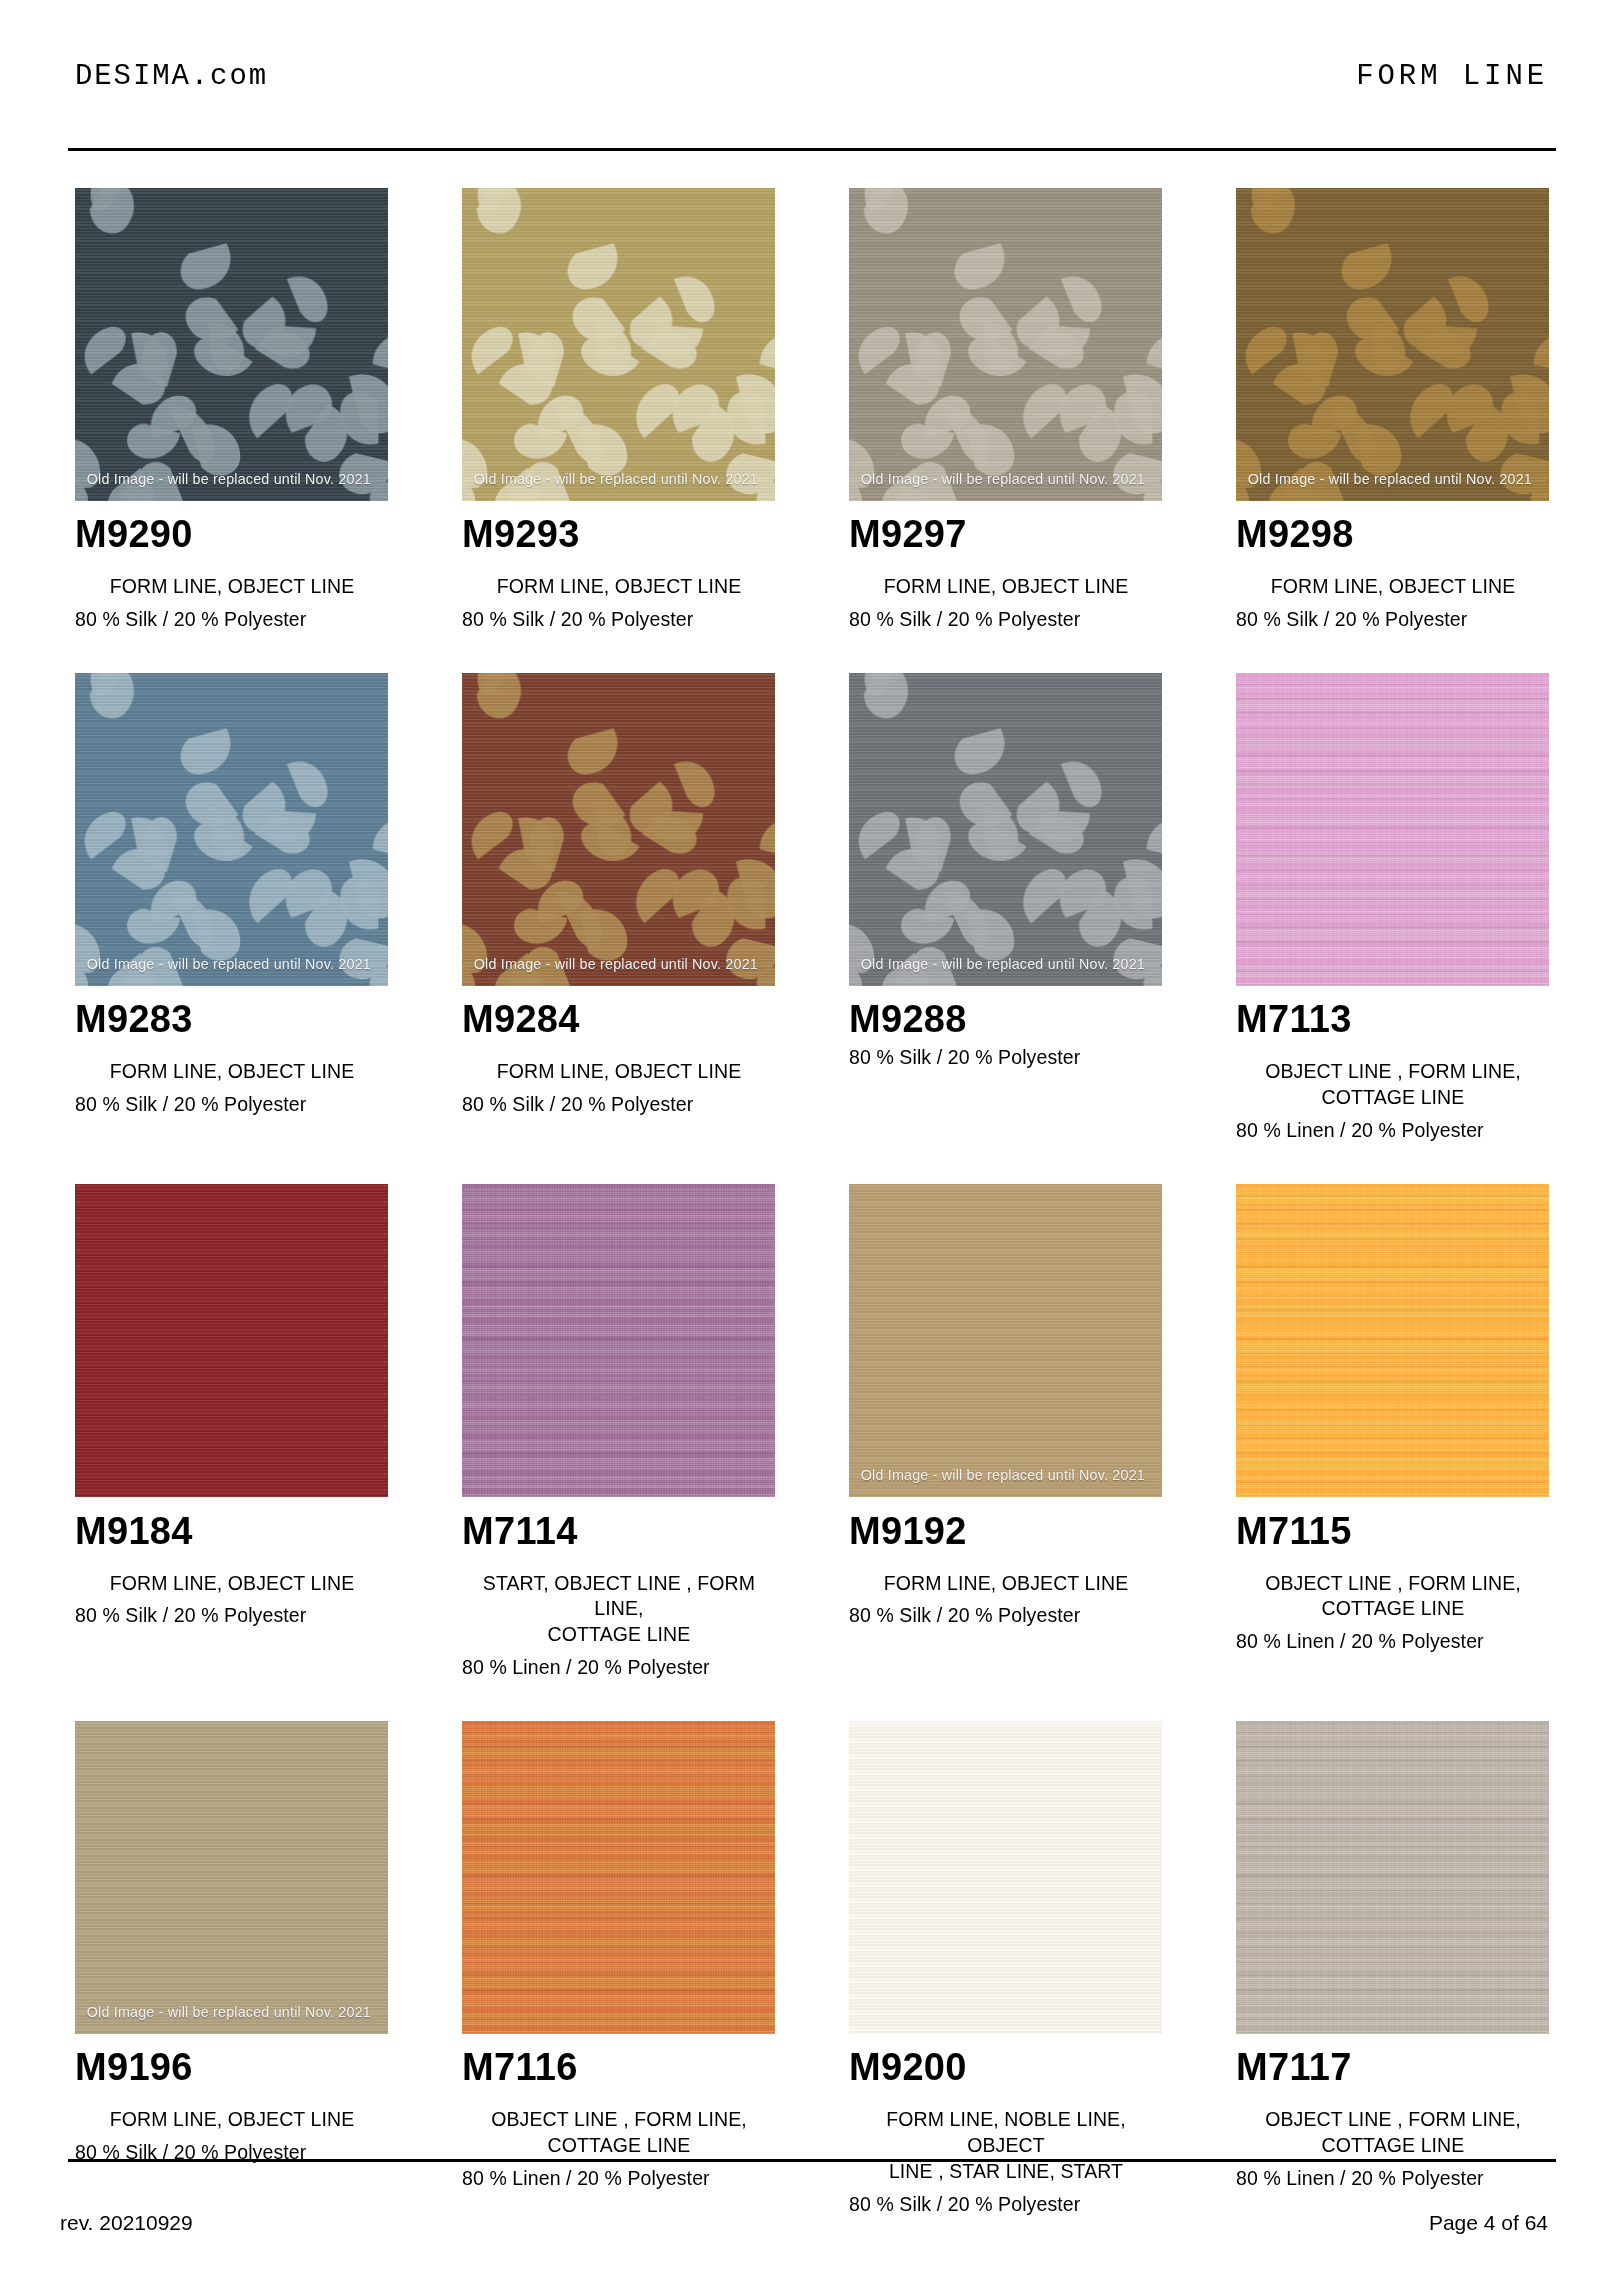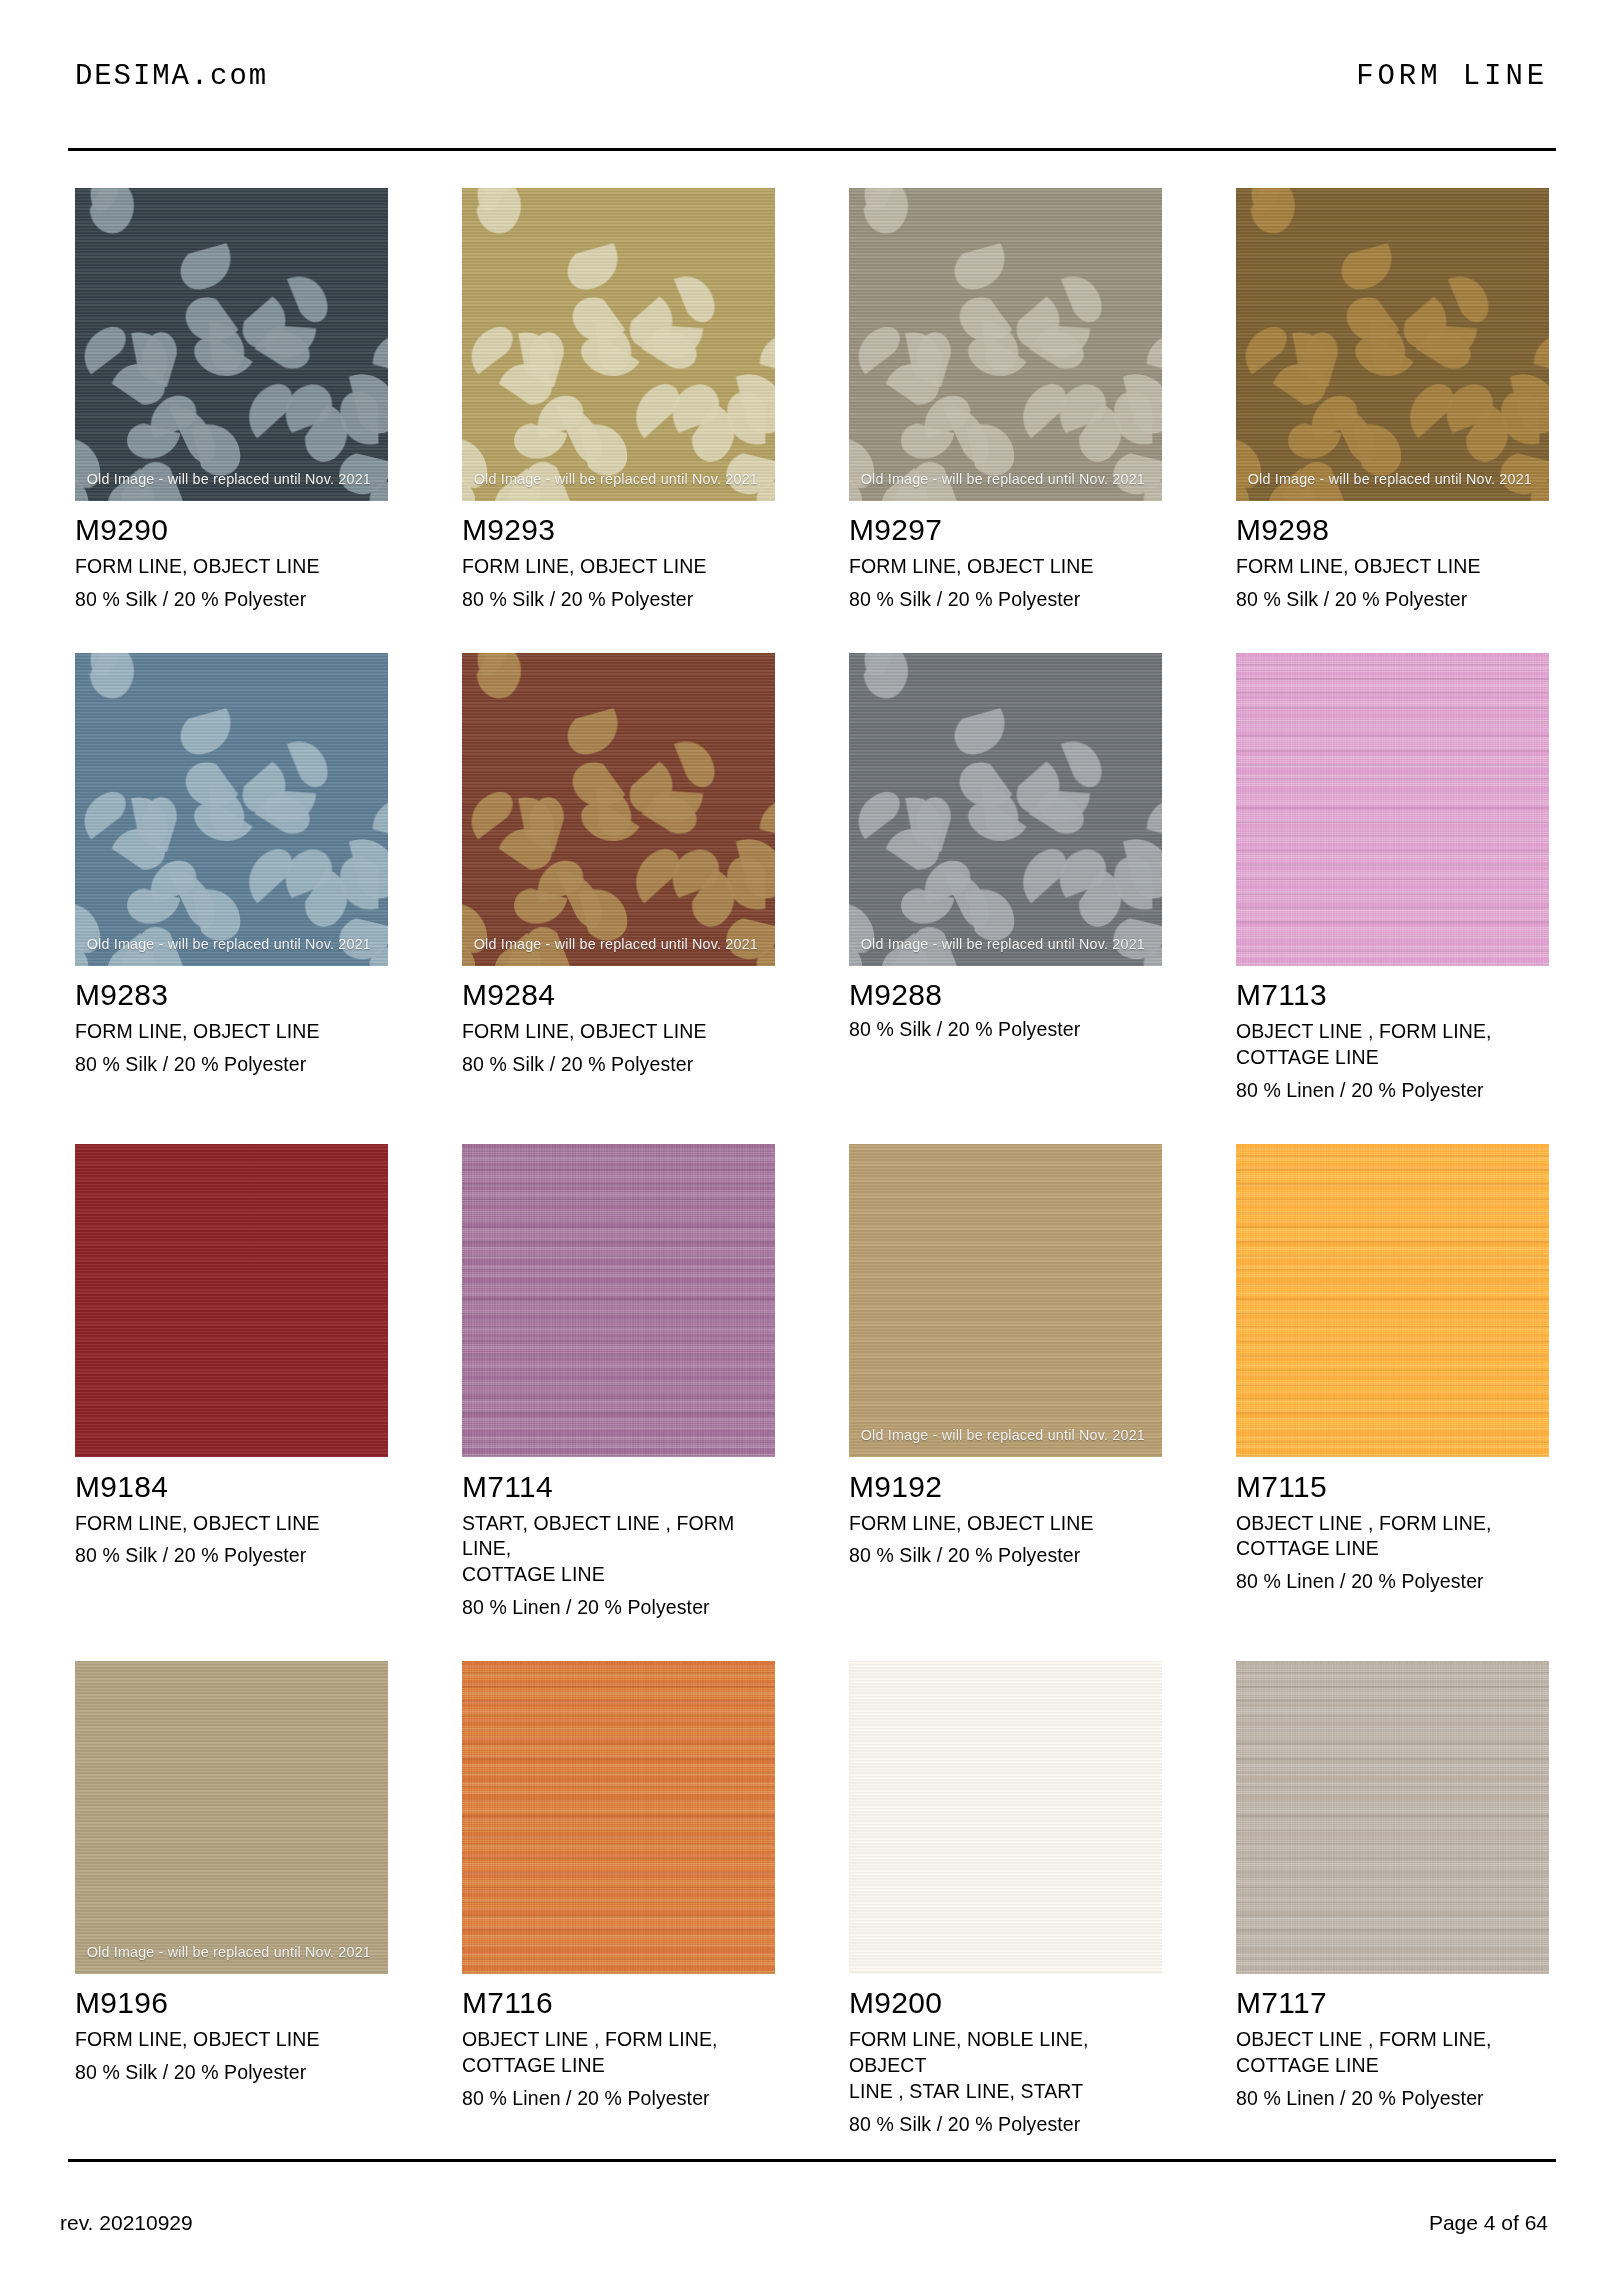--- a/index.html
+++ b/index.html
@@ -136,32 +136,33 @@
     bottom: 14.3px;
     color: #f2f2f2;
     font-family: "Liberation Sans", sans-serif;
     font-size: 14.3px;
     letter-spacing: 0.2px;
     white-space: nowrap;
     text-shadow: 0 0.6px 1.3px rgba(0,0,0,.35);
   }
 
   .code {
-    font-size: 30px;
-    font-weight: normal;
+    font-size: 38px;
+    font-weight: bold;
     line-height: 1.0;
     margin-top: 14.3px;
     letter-spacing: 0.3px;
   }
   .lines {
     font-size: 19.5px;
     line-height: 1.33;
-    margin-top: 9px;
+    margin-top: 21px;
     letter-spacing: 0.1px;
     white-space: pre-line;
+    text-align: center;
   }
   .comp {
     font-size: 19.5px;
     line-height: 1.33;
     margin-top: 7px;
     letter-spacing: 0.1px;
   }
 
   
   .footer-left {

